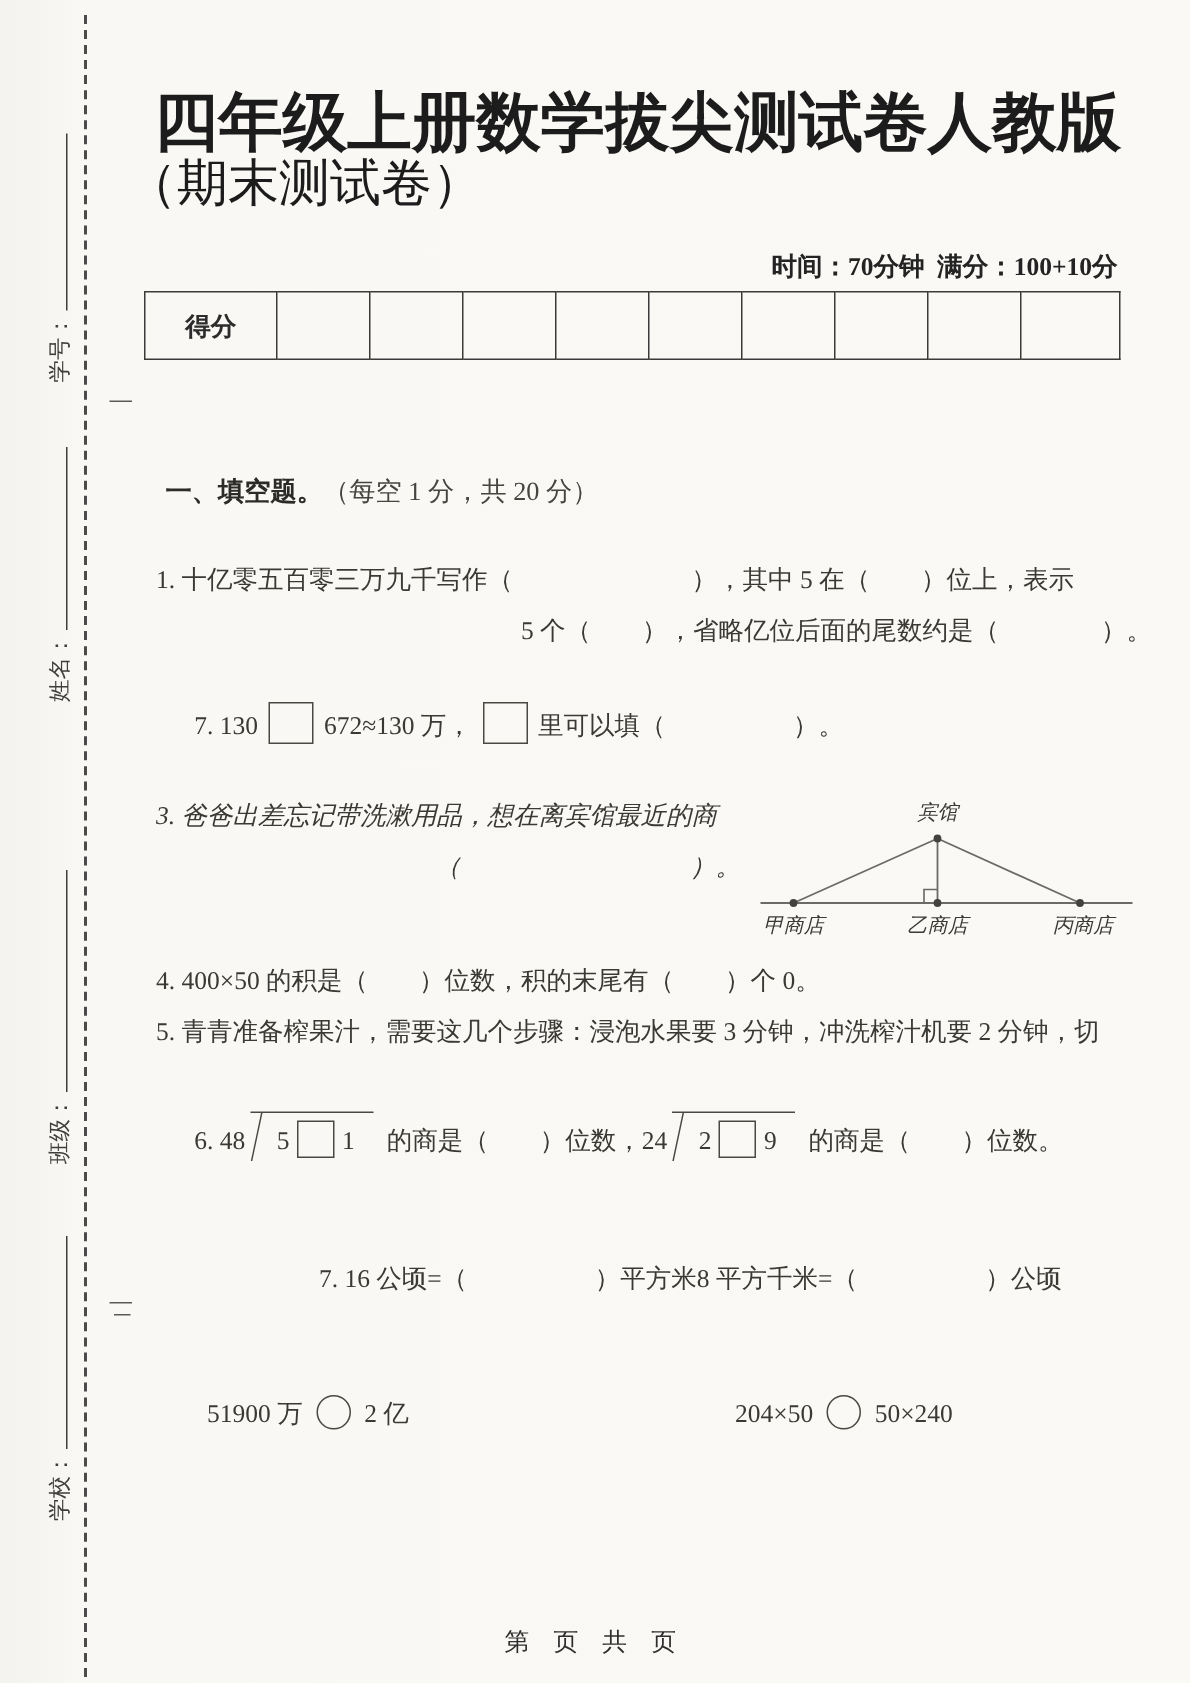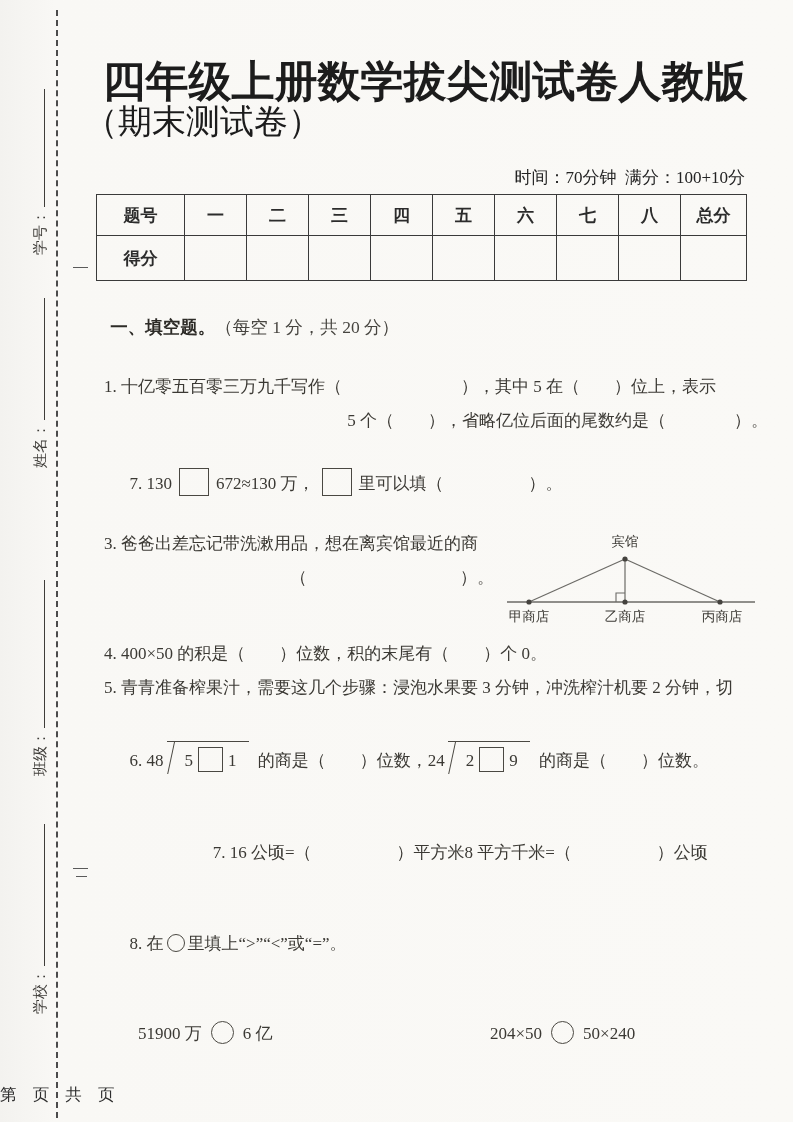--- a/index.html
+++ b/index.html
@@ -20,21 +20,21 @@
   .sb-2{top:776px;} .sb-2 .sb-line{width:148px;}
   .sb-3{top:1014px;} .sb-3 .sb-line{width:142px;}
   .tick{position:absolute;border-top:1.6px solid #5a5a5a;}
   .t1{left:73px;top:267px;width:15px;}
   .t2{left:73px;top:868px;width:15px;}
   .t3{left:76px;top:876px;width:11px;}
 
   
   .title{position:absolute;left:84px;width:682px;top:33px;text-align:center;font-size:43px;font-weight:bold;color:#1c1c1c;font-family:"Liberation Sans","DejaVu Sans",sans-serif;margin-top:20px;}
   .subtitle{position:absolute;left:84px;width:682px;top:99px;font-size:34px;font-weight:normal;color:#1c1c1c;font-family:"Liberation Sans","DejaVu Sans",sans-serif;}
-  .info-line{position:absolute;right:48px;top:166px;font-size:17px;font-weight:normal;color:#232323;white-space:pre-wrap;}
+  .info-line{position:absolute;right:48px;top:166px;font-size:17px;font-weight:bold;color:#232323;white-space:pre-wrap;}
 
   
   .score-table{position:absolute;left:96px;top:194px;width:650px;border-collapse:collapse;table-layout:fixed;}
   .score-table td{border:1.6px solid #3a3a3a;text-align:center;font-size:17px;font-weight:bold;color:#2c2c2c;padding:0;}
   .score-table tr.r1 td{height:40px;}
   .score-table tr.r2 td{height:44px;}
 
   
   .content{position:absolute;left:84px;top:288px;width:684px;font-size:17px;line-height:26px;color:#3b3934;}
   .line{white-space:pre-wrap;}
@@ -42,40 +42,40 @@
   .cont-line{padding-left:40px;margin-top:8px;text-align:right;}
   .sec-heading{margin-top:0;font-size:17.5px;white-space:pre-wrap;}
   .sec-main{font-weight:bold;color:#2d2b27;}
   .sec-note{color:#474540;text-align:center;}
 
   .blank-box{display:inline-block;width:28px;height:26px;border:1.3px solid #4a4842;vertical-align:-7px;margin:0 7px;}
   .blank-box.small{width:23px;height:23px;vertical-align:-6px;margin:0 5px;}
 
   .q2-line{margin-top:8px;}
 
-  .q3-block{position:relative;margin-top:6px;min-height:102px;}
+  .q3-block{position:relative;margin-top:6px;min-height:102px;font-style:italic;}
   .q3-text{width:410px;}
   .q3-svg{position:absolute;right:8px;top:0;}
   .diagram-label{font-size:13.5px;fill:#3b3934;}
 
   .q6-line{margin-top:14px;}
   .ldiv{display:inline-block;position:relative;border-top:1.5px solid #4a4842;padding:5px 12px 0 18px;margin:0 5px 0 3px;}
   .ldiv::before{content:"";position:absolute;left:7px;top:0;height:100%;width:8px;border-left:1.5px solid #4a4842;transform:skewX(-12deg);transform-origin:50% 0;}
 
   .q7-line{margin-top:14px;}
   .q7-left{display:inline-block;width:335px;text-align:right;}
 
   .q8-head{margin-top:13px;}
   .cmp-circle{display:inline-block;width:21px;height:21px;border:1.6px solid #4a4842;border-radius:50%;vertical-align:-5px;margin:0 9px;}
   .cmp-circle.head{width:16px;height:16px;vertical-align:-3px;margin:0 3px;}
   .q8-row{display:flex;margin-top:12px;padding-left:20px;white-space:pre-wrap;}
   .q8-cell-l{width:352px;}
   .q8-cell-r{flex:1;}
 
-  .footer{position:absolute;left:0;width:100%;top:1084px;text-align:left;font-size:16.5px;letter-spacing:6px;color:#2e2e2e;white-space:pre-wrap;}
+  .footer{position:absolute;left:0;width:100%;top:1084px;text-align:center;font-size:16.5px;letter-spacing:6px;color:#2e2e2e;white-space:pre-wrap;}
 </style>
 </head>
 <body>
 
 <div class="page">
 
   <div class="binding-line"></div>
 
   <div class="sb-item sb-0">
     <span>学号：</span><span class="sb-line"></span>
@@ -105,32 +105,20 @@
         <col style="width:62px">
         <col style="width:62px">
         <col style="width:62px">
       <col style="width:62px">
         <col style="width:62px">
         <col style="width:62px">
         <col style="width:62px">
         <col style="width:66px">
     </colgroup>
     <tbody>
-        <tr class="r1">
-      <td>题号</td>
-      <td>一</td>
-      <td>二</td>
-      <td>三</td>
-      <td>四</td>
-      <td>五</td>
-      <td>六</td>
-      <td>七</td>
-      <td>八</td>
-      <td>总分</td>
-    </tr>
     <tr class="r2">
       <td>得分</td>
       <td></td>
       <td></td>
       <td></td>
       <td></td>
       <td></td>
       <td></td>
       <td></td>
       <td></td>
@@ -179,26 +167,23 @@
     <div class="line q-line">5. 青青准备榨果汁，需要这几个步骤：浸泡水果要 3 分钟，冲洗榨汁机要 2 分钟，切</div>
 
     <div class="line q-line q6-line">
       <span>6. 48</span><span class="ldiv"><span>5</span><span class="blank-box small"></span><span>1</span></span><span> 的商是（　　）位数，24</span><span class="ldiv"><span>2</span><span class="blank-box small"></span><span>9</span></span><span> 的商是（　　）位数。</span>
     </div>
 
     <div class="line q-line q7-line">
       <span class="q7-left">7. 16 公顷=（　　　　　）平方米</span><span>8 平方千米=（　　　　　）公顷</span>
     </div>
 
-    <div class="line q-line q8-head">
-      <span>8. 在</span><span class="cmp-circle head"></span><span>里填上“&gt;”“&lt;”或“=”。</span>
-    </div>
     <div class="q8-row">
       <div class="q8-cell-l">
-        <span>51900 万</span><span class="cmp-circle"></span><span>6 亿</span>
+        <span>51900 万</span><span class="cmp-circle"></span><span>2 亿</span>
       </div>
       <div class="q8-cell-r">
         <span>204×50</span><span class="cmp-circle"></span><span>50×240</span>
       </div>
     </div>
 
   </div>
 
   <div class="footer">第 页 共 页</div>
 

